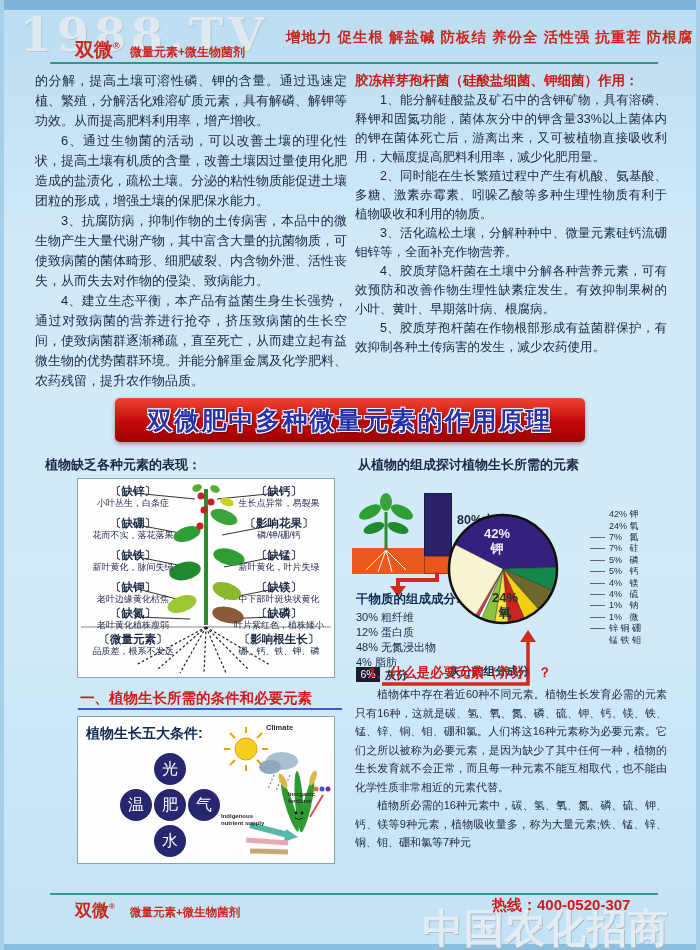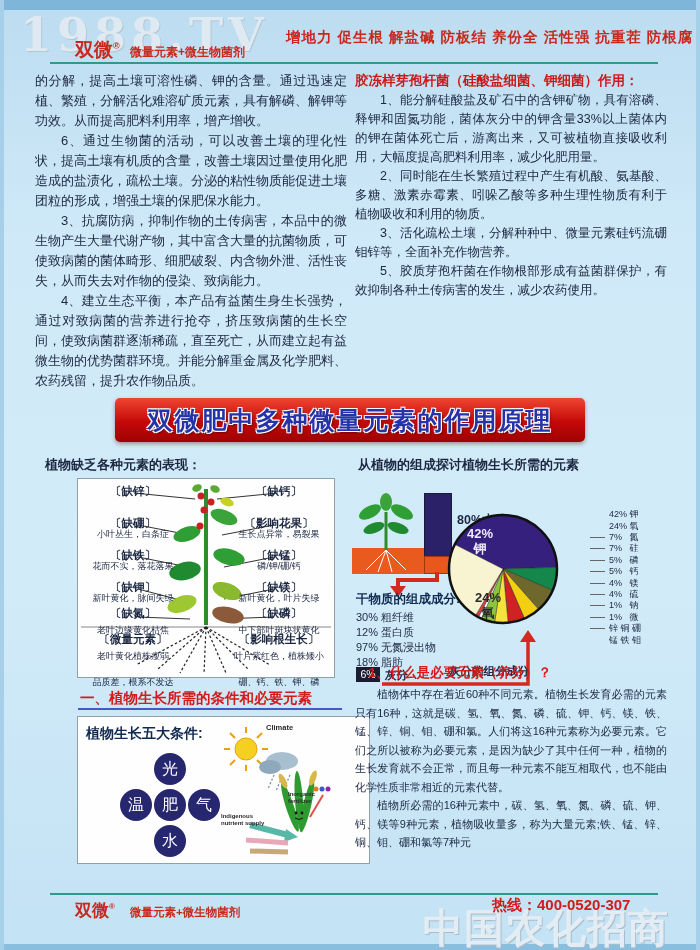--- a/index.html
+++ b/index.html
@@ -37,46 +37,46 @@
   .lbl{font-size:13px;font-weight:bold;color:#1c2742;}
   .lbl-left{left:45px;top:456px;}
   .lbl-right{left:358px;top:456px;}
 
   .def-box{left:77px;top:478px;width:256px;height:198px;background:#fefefe;border:1px solid #8fa0a8;}
   .def-box svg{position:absolute;left:0;top:0;}
   .dl,.dr{position:absolute;text-align:center;}
   .dl{left:2px;width:106px;}
   .dr{left:148px;width:106px;}
   .dtag{font-size:11.5px;font-weight:bold;color:#1c2742;line-height:13px;}
-  .ddesc{font-size:9px;color:#1c2742;line-height:11px;margin-top:31px;}
+  .ddesc{font-size:9px;color:#1c2742;line-height:11px;}
 
   .bar-navy{left:424px;top:493px;width:26px;height:62px;background:#2a2168;border:1px solid #1a1a3a;}
   .bar-orange{left:424px;top:556px;width:26px;height:16px;background:#e8581c;border:1px solid #a03808;}
   .lb-bar{font-size:12.5px;font-weight:bold;color:#1c2742;}
   .lb-water{left:457px;top:512px;}
   .lb-dry{left:457px;top:554px;}
   .dry-title{left:356px;top:591px;font-size:12.5px;font-weight:bold;color:#102a52;}
   .dry-item{left:356px;font-size:11px;color:#1c2742;}
   .ash-box{left:356px;top:667px;width:24px;height:15px;background:#1b1b32;color:#fff;
     font-size:10.5px;text-align:center;line-height:15px;}
   .ash-name{left:385px;top:668px;font-size:11.5px;font-weight:bold;color:#1c2742;}
   .pie-caption{left:449px;top:664px;font-size:11.5px;font-weight:bold;color:#1c2742;}
   .pie-wrap{left:446px;top:512px;width:114px;height:114px;}
-  .pie-l{position:absolute;text-align:center;font-weight:bold;font-size:13px;line-height:15px;}
+  .pie-l{position:absolute;text-align:center;font-weight:bold;font-size:13px;line-height:15px;padding-left:17px;}
   .pie-l1{left:452px;top:526px;width:56px;color:#efeaff;}
   .pie-l2{left:463px;top:590px;width:50px;color:#2a2a2a;}
   .legend{left:590px;top:509px;width:80px;}
   .lrow{height:11.4px;font-size:9px;color:#1c2742;white-space:pre;display:flex;align-items:center;}
   .lrow .tick{display:inline-block;width:15px;height:1px;background:#666;margin-right:4px;flex:none;}
   .lrow .notick{display:inline-block;width:19px;flex:none;}
 
   .sec2{left:80px;top:689px;font-size:14.5px;font-weight:bold;color:#d41a1a;}
   .sec2-line{left:78px;top:708px;width:264px;height:2px;background:#4458c8;}
 
-  .cond-box{left:77px;top:716px;width:256px;height:146px;background:#fefefe;border:1px solid #8fa0a8;padding-left:35px;}
+  .cond-box{left:77px;top:716px;width:256px;height:146px;background:#fefefe;border:1px solid #8fa0a8;}
   .cond-title{position:absolute;left:8px;top:8px;font-size:14px;font-weight:bold;color:#102a52;}
   .circ{position:absolute;width:32px;height:32px;border-radius:50%;background:#27276f;color:#fff;
     font-size:16px;display:flex;align-items:center;justify-content:center;}
   .il-lbl{position:absolute;font-weight:bold;color:#2a2a2a;}
   .il-climate{left:188px;top:6px;font-size:7.5px;}
   .il-indigenous{left:143px;top:96px;font-size:6px;width:46px;line-height:7px;}
   .il-inorganic{left:210px;top:74px;font-size:6px;width:42px;line-height:7px;}
 
   .qa{left:355px;top:664px;width:312px;height:224px;overflow:hidden;}
   .qa-h{margin:0 0 3px 0;padding-left:1em;color:#d41a1a;font-weight:bold;font-size:13.5px;}
@@ -110,20 +110,21 @@
     <p class="body">的分解，提高土壤可溶性磷、钾的含量。通过迅速定植、繁殖，分解活化难溶矿质元素，具有解磷、解钾等功效。从而提高肥料利用率，增产增收。</p>
     <p class="body ind">6、通过生物菌的活动，可以改善土壤的理化性状，提高土壤有机质的含量，改善土壤因过量使用化肥造成的盐渍化，疏松土壤。分泌的粘性物质能促进土壤团粒的形成，增强土壤的保肥保水能力。</p>
     <p class="body ind">3、抗腐防病，抑制作物的土传病害，本品中的微生物产生大量代谢产物，其中富含大量的抗菌物质，可使致病菌的菌体畸形、细肥破裂、内含物外泄、活性丧失，从而失去对作物的侵染、致病能力。</p>
     <p class="body ind">4、建立生态平衡，本产品有益菌生身生长强势，通过对致病菌的营养进行抢夺，挤压致病菌的生长空间，使致病菌群逐渐稀疏，直至死亡，从而建立起有益微生物的优势菌群环境。并能分解重金属及化学肥料、农药残留，提升农作物品质。</p>
   </div>
   <div class="abs col col-right">
     <p class="rc-title">胶冻样芽孢杆菌（硅酸盐细菌、钾细菌）作用：</p>
     <p class="body ind">1、能分解硅酸盐及矿石中的含钾矿物，具有溶磷、释钾和固氮功能，菌体灰分中的钾含量33%以上菌体内的钾在菌体死亡后，游离出来，又可被植物直接吸收利用，大幅度提高肥料利用率，减少化肥用量。</p>
     <p class="body ind">2、同时能在生长繁殖过程中产生有机酸、氨基酸、多糖、激素赤霉素、吲哚乙酸等多种生理性物质有利于植物吸收和利用的物质。</p>
     <p class="body ind">3、活化疏松土壤，分解种种中、微量元素硅钙流硼钼锌等，全面补充作物营养。</p>
+    <p class="body ind">4、胶质芽隐杆菌在土壤中分解各种营养元素，可有效预防和改善作物生理性缺素症发生。有效抑制果树的小叶、黄叶、早期落叶病、根腐病。</p>
     <p class="body ind">5、胶质芽孢杆菌在作物根部形成有益菌群保护，有效抑制各种土传病害的发生，减少农药使用。</p>
   </div>
 
   <div class="abs banner">
     <span>双微肥中多种微量元素的作用原理</span>
   </div>
 
   <div class="abs lbl lbl-left">植物缺乏各种元素的表现：</div>
   <div class="abs lbl lbl-right">从植物的组成探讨植物生长所需的元素</div>
 
@@ -236,22 +237,22 @@
   <div class="abs lb-bar lb-dry">20%干物质</div>
 
   <svg class="abs" style="left:380px;top:570px" width="70" height="30">
     <path d="M57,2 V10 H18 V16" fill="none" stroke="#d42a1e" stroke-width="4"></path>
     <polygon points="10,16 26,16 18,27" fill="#d42a1e"></polygon>
   </svg>
 
   <div class="abs dry-title">干物质的组成成分:</div>
   <div class="abs dry-item" style="top:610px">30%  粗纤维</div>
   <div class="abs dry-item" style="top:625px">12%  蛋白质</div>
-  <div class="abs dry-item" style="top:640px">97%  无氮浸出物</div>
-  <div class="abs dry-item" style="top:655px">18%    脂肪</div>
+  <div class="abs dry-item" style="top:640px">48%  无氮浸出物</div>
+  <div class="abs dry-item" style="top:655px">4%    脂肪</div>
   <div class="abs ash-box">6%</div>
   <div class="abs ash-name">灰分</div>
 
   <svg id="ash-pie" class="abs pie-wrap" viewBox="0 0 114 114">
       <path d="M57,57 L8.88564769382814,32.484513014064476 A54,54 0 0 1 110.9733542597495,55.303819009781094 Z" fill="#35217d" stroke="#222" stroke-width="0.4"></path>
       <path d="M57,57 L110.9733542597495,55.303819009781094 A54,54 0 0 1 106.55874978693498,78.44598609427817 Z" fill="#15874b" stroke="#222" stroke-width="0.4"></path>
       <path d="M57,57 L106.55874978693498,78.44598609427817 A54,54 0 0 1 92.7108407274772,97.50599776004482 Z" fill="#6e682c" stroke="#222" stroke-width="0.4"></path>
       <path d="M57,57 L92.7108407274772,97.50599776004482 A54,54 0 0 1 78.44598609427814,106.558749786935 Z" fill="#f2cf10" stroke="#222" stroke-width="0.4"></path>
       <path d="M57,57 L78.44598609427814,106.558749786935 A54,54 0 0 1 62.08184891919975,110.76034608856632 Z" fill="#cf2323" stroke="#222" stroke-width="0.4"></path>
       <path d="M57,57 L62.08184891919975,110.76034608856632 A54,54 0 0 1 48.552538887827495,110.33517039213743 Z" fill="#f5e23a" stroke="#222" stroke-width="0.4"></path>

